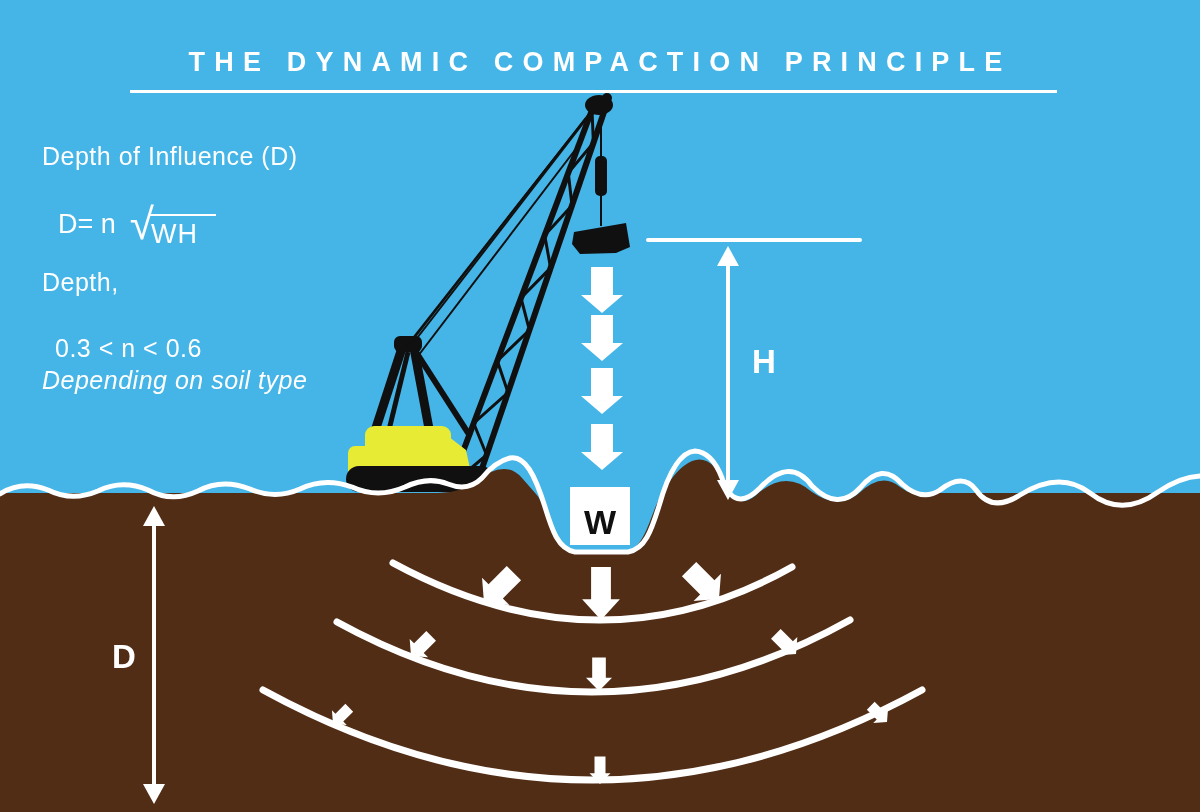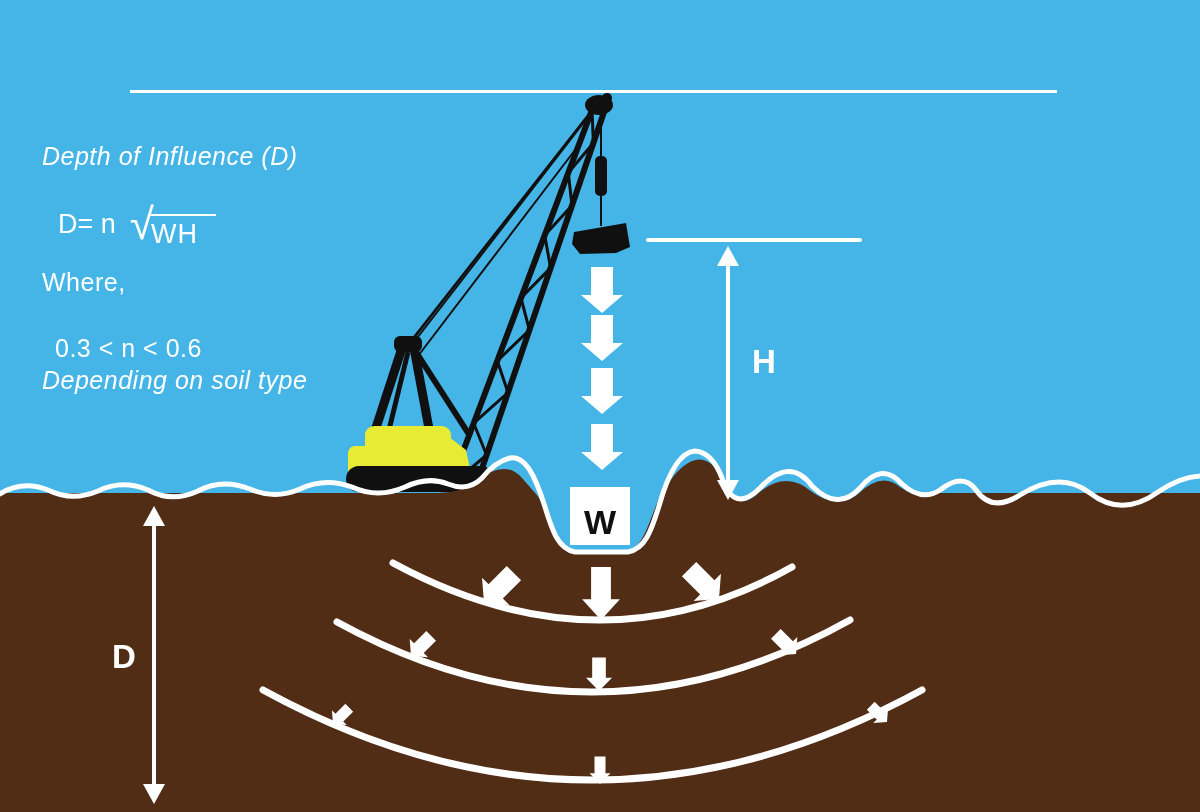--- a/index.html
+++ b/index.html
@@ -15,21 +15,21 @@
     position:absolute;top:47px;left:0;width:100%;
     text-align:center;color:#ffffff;font-weight:bold;
     font-size:27px;letter-spacing:0.34em;white-space:nowrap;
   }
   .title-underline{
     position:absolute;top:90px;left:130px;width:927px;height:3px;background:#ffffff;
   }
   
   .formula-panel{position:absolute;left:42px;top:140px;color:#ffffff;}
   .fp-line{font-size:25px;font-weight:400;letter-spacing:0.02em;}
-  .fp-depth{position:absolute;left:0;top:2px;white-space:nowrap;font-style:italic;}
+  .fp-depth{position:absolute;left:0;top:2px;white-space:nowrap;}
   .fp-eq{position:absolute;left:16px;top:62px;display:flex;align-items:flex-start;white-space:nowrap;}
   .fp-eq .prefix{font-size:27px;padding-top:7px;}
   .fp-eq .sqrt{font-size:44px;font-weight:300;line-height:1;margin-left:14px;}
   .fp-eq .radicand{
     font-size:27px;border-top:2.5px solid #ffffff;
     padding:3px 18px 0 2px;margin-left:-5px;letter-spacing:0.04em;margin-top:12px;
   }
   .fp-where{position:absolute;left:0;top:128px;white-space:nowrap;}
   .fp-range{position:absolute;left:13px;top:194px;white-space:nowrap;}
   .fp-note{position:absolute;left:0;top:226px;white-space:nowrap;font-style:italic;}
@@ -171,27 +171,28 @@
     </g>
 
     <g stroke="#ffffff" fill="#ffffff">
       <line x1="154" y1="522" x2="154" y2="788" stroke-width="4"></line>
       <polygon points="154,506 143,526 165,526" stroke="none"></polygon>
       <polygon points="154,804 143,784 165,784" stroke="none"></polygon>
       <text x="124" y="668" text-anchor="middle" font-size="33" font-weight="bold" fill="#ffffff" stroke="none" font-family="Liberation Sans, sans-serif">D</text>
     </g>
   </svg>
 
+  <div class="title">THE DYNAMIC COMPACTION PRINCIPLE</div>
   <div class="title-underline"></div>
 
   <div class="formula-panel">
     <div class="fp-line fp-depth">Depth of Influence (D)</div>
     <div class="fp-eq">
       <span class="prefix">D= n</span>
       <span class="sqrt">√</span>
       <span class="radicand">WH</span>
     </div>
-    <div class="fp-line fp-where">Where,</div>
+    <div class="fp-line fp-where">Depth,</div>
     <div class="fp-line fp-range">0.3 &lt; n &lt; 0.6</div>
     <div class="fp-line fp-note">Depending on soil type</div>
   </div>
 
 </div>
 
 </body></html>

